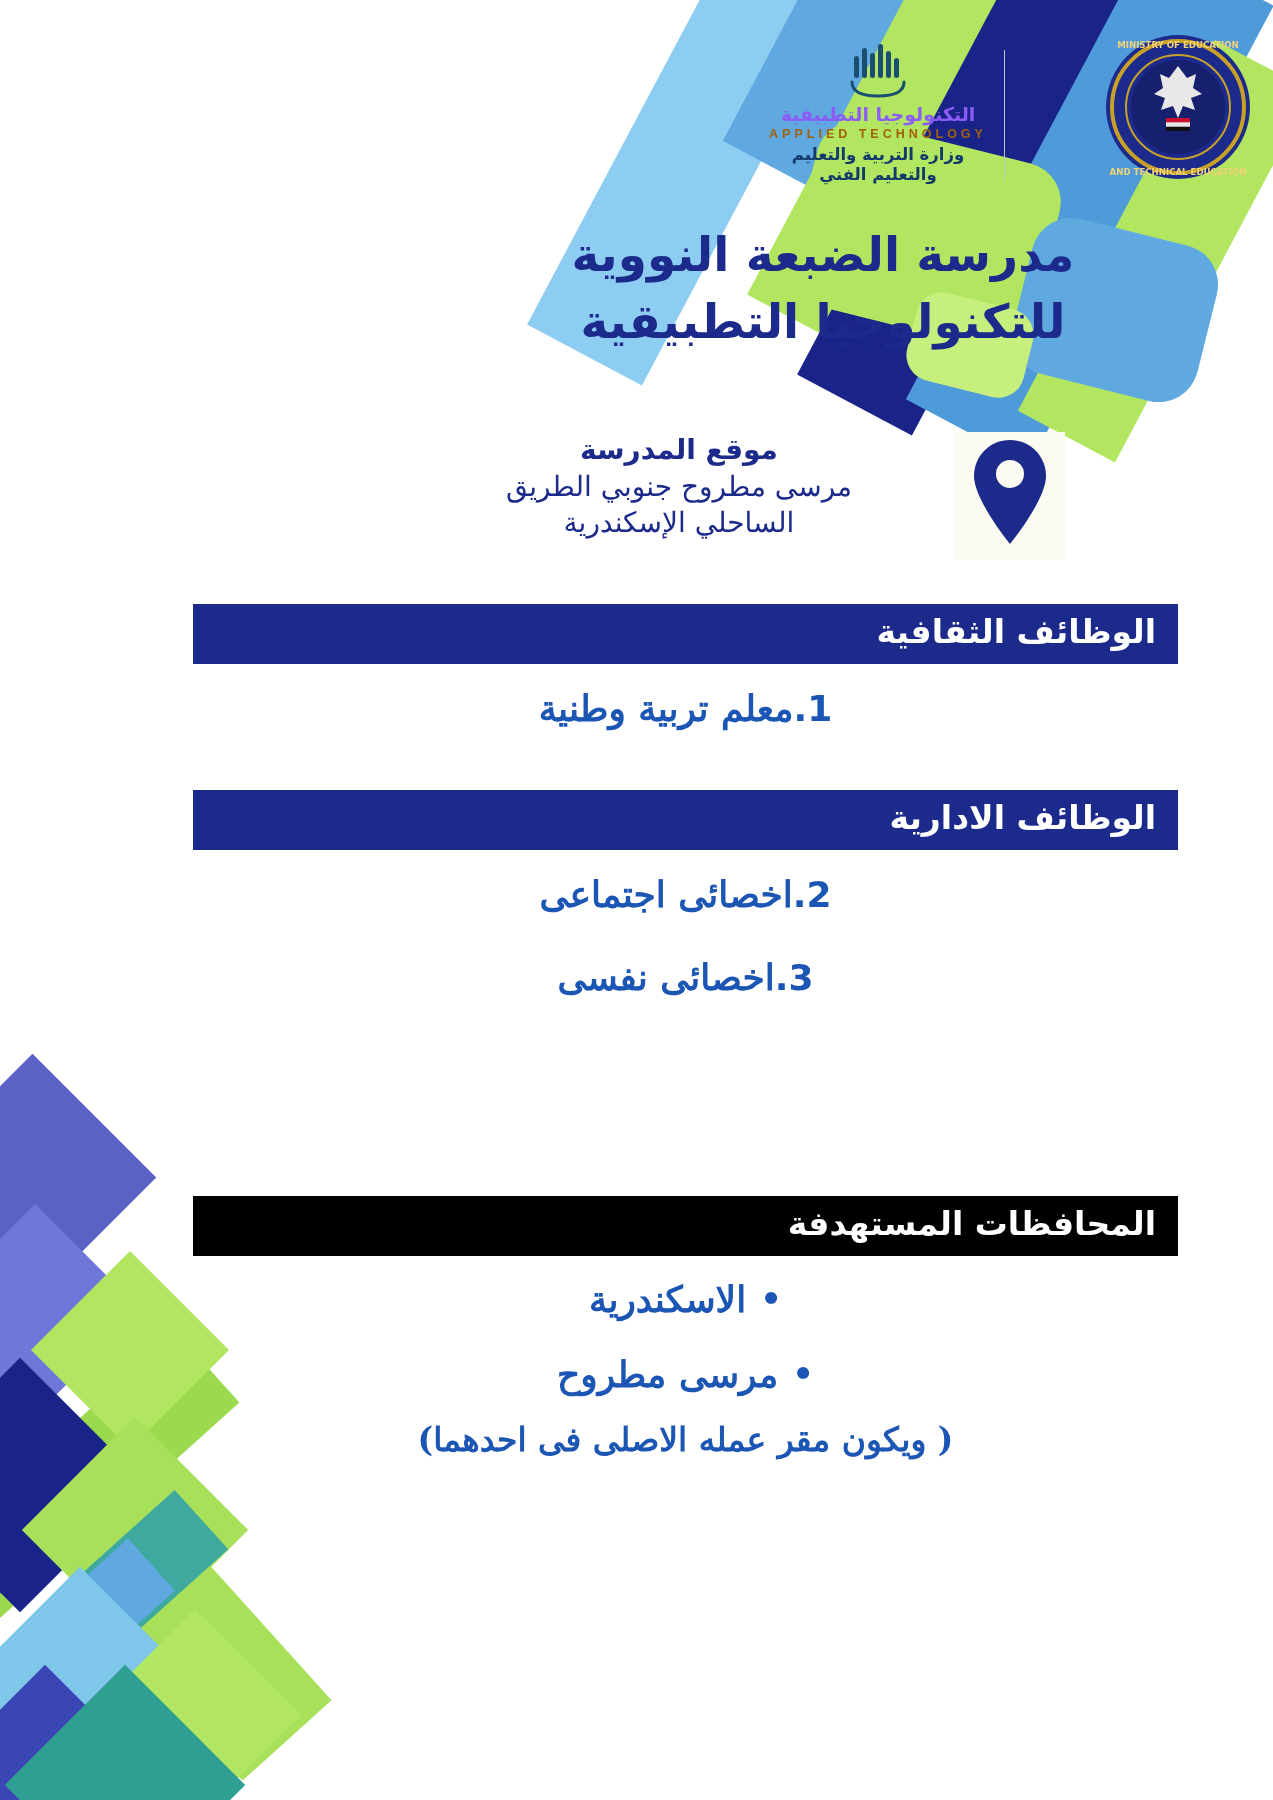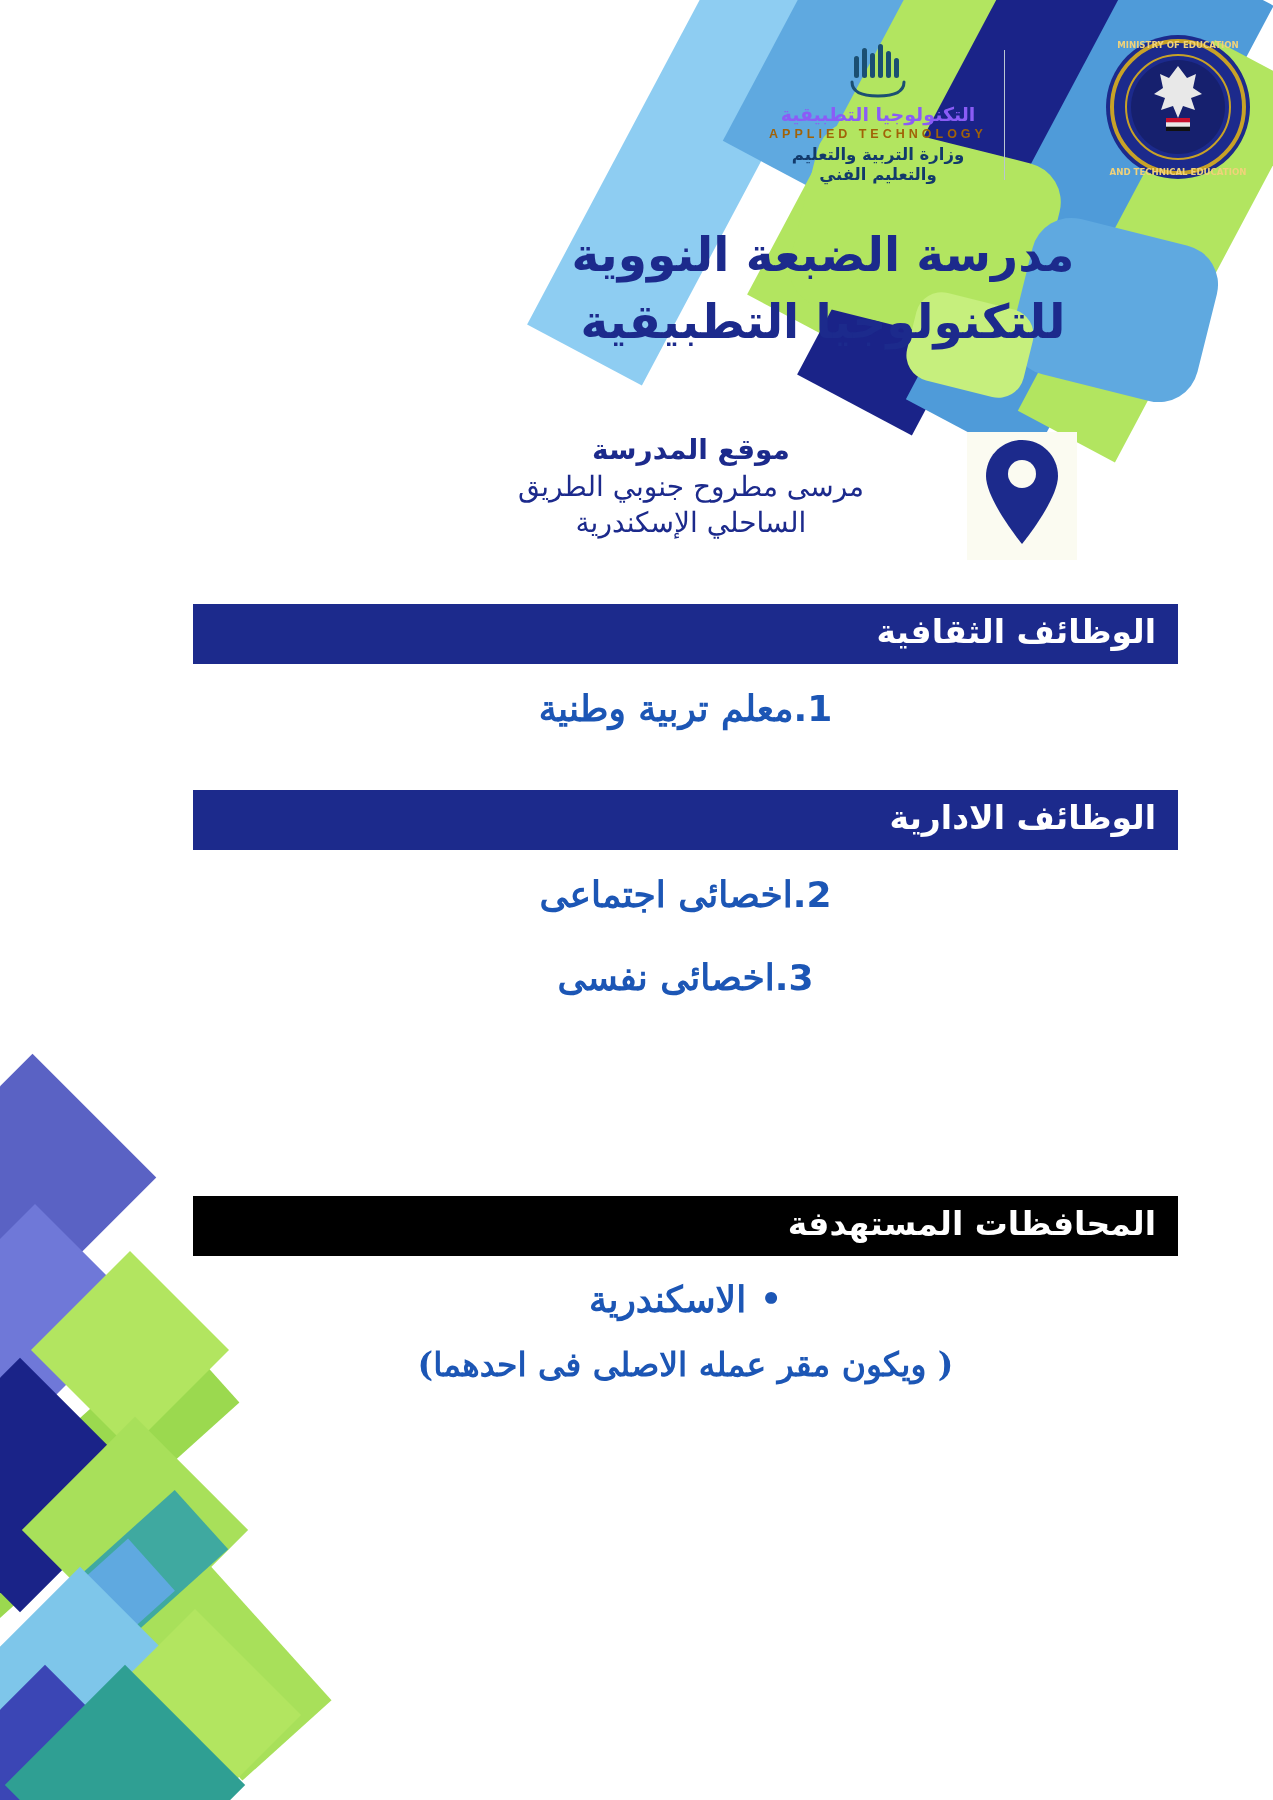--- a/index.html
+++ b/index.html
@@ -215,21 +215,21 @@
     font-size: 47px;
     font-weight: bold;
     line-height: 1.42;
     direction: rtl;
   }
 
   
   .location-block {
     position: absolute;
     top: 432px;
-    right: 154px;
+    right: 166px;
     width: 730px;
     direction: rtl;
     text-align: center;
   }
   .pin-row {
     display: flex;
     flex-direction: row;
     align-items: flex-start;
     justify-content: center;
     gap: 16px;
@@ -449,17 +449,18 @@
       <li>
         <span class="num">3.</span><span>اخصائى نفسى</span>
       </li>
     </ul>
   </div>
 
   <div class="section" id="sec-gov">
     <div class="bar bar-grey">المحافظات المستهدفة</div>
     <ul class="bullet-list">
       <li>الاسكندرية</li>
+      <li>مرسى مطروح</li>
     </ul>
     <div class="note">( ويكون مقر عمله الاصلى فى احدهما)</div>
   </div>
 
 </div>
 
 </body></html>

